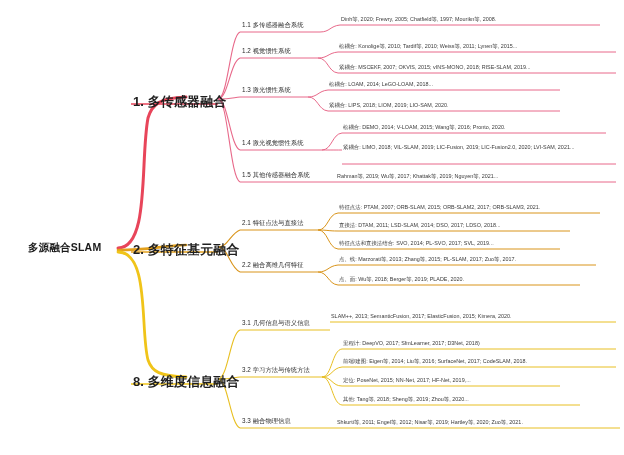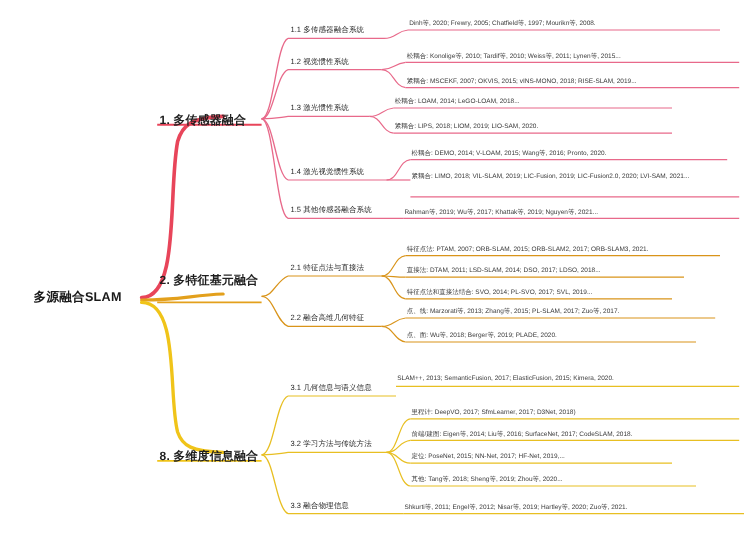--- a/index.html
+++ b/index.html
@@ -11,21 +11,21 @@
     position:relative;
   }
   #mindmap{position:absolute;left:0;top:0;width:624px;height:455px;}
   svg.links{position:absolute;left:0;top:0;width:624px;height:455px;pointer-events:none;}
   .node{position:absolute;white-space:nowrap;}
 
   .root{
     font-size:10.5px;font-weight:bold;color:#1a1a1a;letter-spacing:0.2px;text-align:center;
   }
   .lvl1{
-    font-size:10px;font-weight:bold;color:#1f1f1f;letter-spacing:0.1px;
+    font-size:13px;font-weight:bold;color:#1f1f1f;letter-spacing:0.1px;
   }
   .lvl2{
     font-size:6.3px;color:#2a2a2a;letter-spacing:0.05px;
   }
   .lvl3{
     font-size:5.4px;color:#3a3a3a;letter-spacing:0.02px;
   }
   .lvl3.wrap{white-space:normal;line-height:1.35;}
 </style>
 </head>
@@ -129,21 +129,21 @@
   <div class="node lvl3" style="left:329px;top:81px;">松耦合: LOAM, 2014; LeGO-LOAM, 2018...</div>
   <div class="node lvl3" style="left:329px;top:102px;">紧耦合: LIPS, 2018; LIOM, 2019; LIO-SAM, 2020.</div>
 
   <div class="node lvl2" style="left:242px;top:139px;">1.4 激光视觉惯性系统</div>
   <div class="node lvl3" style="left:343px;top:124px;">松耦合: DEMO, 2014; V-LOAM, 2015; Wang等, 2016; Pronto, 2020.</div>
   <div class="node lvl3 wrap" style="left:343px;top:144px;width:270px;">紧耦合: LIMO, 2018; VIL-SLAM, 2019; LIC-Fusion, 2019; LIC-Fusion2.0, 2020; LVI-SAM, 2021...</div>
 
   <div class="node lvl2" style="left:242px;top:171px;">1.5 其他传感器融合系统</div>
   <div class="node lvl3" style="left:337px;top:173px;">Rahman等, 2019; Wu等, 2017; Khattak等, 2019; Nguyen等, 2021...</div>
 
-  <div class="node lvl1" style="left:133px;top:227px;">2. 多特征基元融合</div>
+  <div class="node lvl1" style="left:133px;top:241px;">2. 多特征基元融合</div>
 
   <div class="node lvl2" style="left:242px;top:219px;">2.1 特征点法与直接法</div>
   <div class="node lvl3" style="left:339px;top:204px;">特征点法: PTAM, 2007; ORB-SLAM, 2015; ORB-SLAM2, 2017; ORB-SLAM3, 2021.</div>
   <div class="node lvl3" style="left:339px;top:222px;">直接法: DTAM, 2011; LSD-SLAM, 2014; DSO, 2017; LDSO, 2018...</div>
   <div class="node lvl3" style="left:339px;top:240px;">特征点法和直接法结合: SVO, 2014; PL-SVO, 2017; SVL, 2019...</div>
 
   <div class="node lvl2" style="left:242px;top:261px;">2.2 融合高维几何特征</div>
   <div class="node lvl3" style="left:339px;top:256px;">点、线: Marzorati等, 2013; Zhang等, 2015; PL-SLAM, 2017; Zuo等, 2017.</div>
   <div class="node lvl3" style="left:339px;top:276px;">点、面: Wu等, 2018; Berger等, 2019; PLADE, 2020.</div>
 

